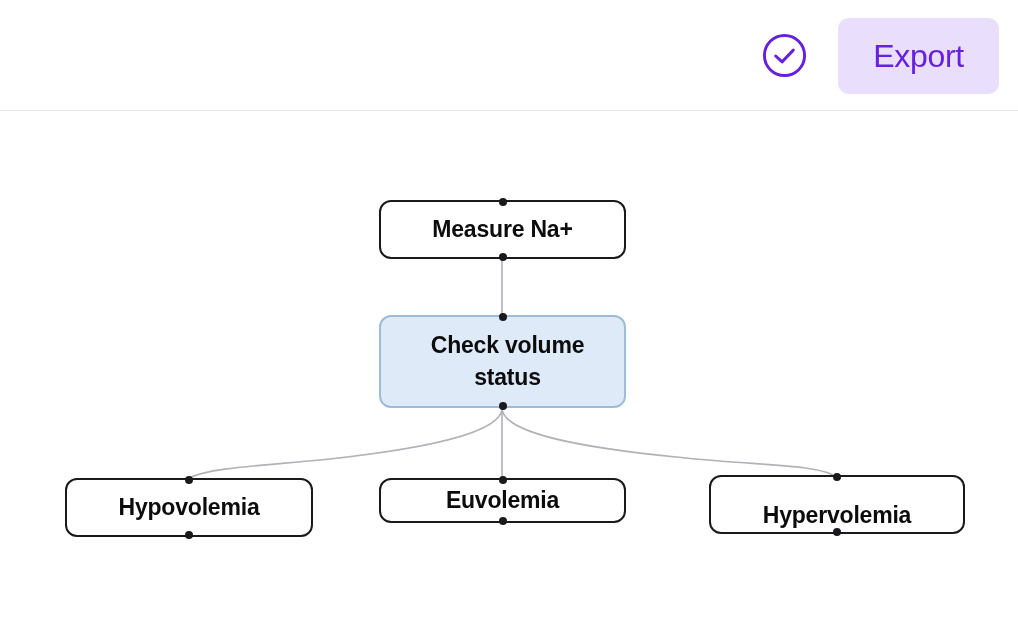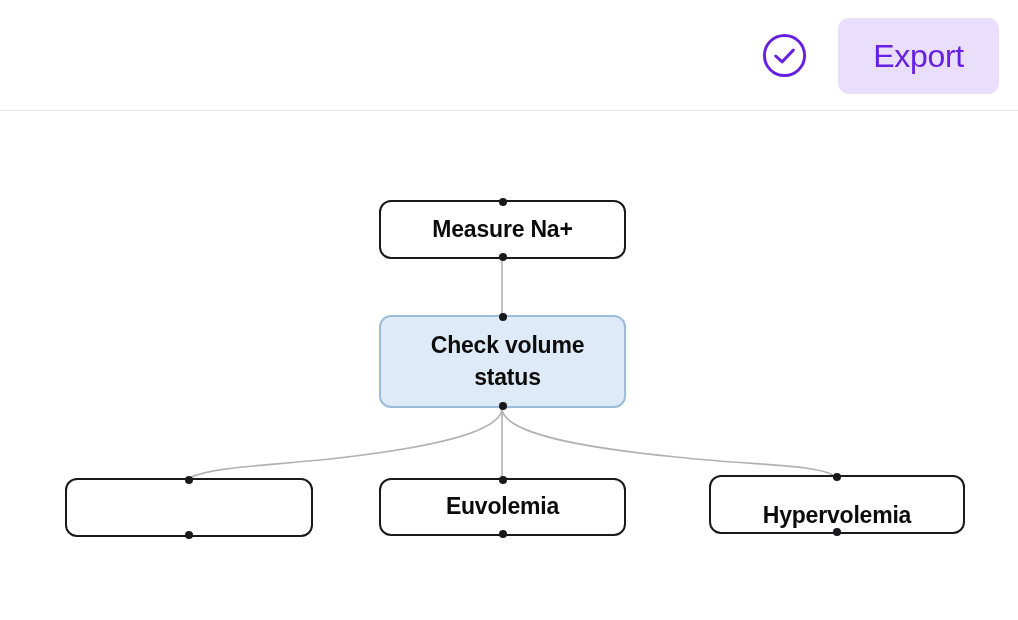--- a/index.html
+++ b/index.html
@@ -175,25 +175,26 @@
       <span class="handle bottom"></span>
     </div>
 
     <div class="node selected" id="node-check-volume-status" style="left: 379px; top: 204px; width: 247px; height: 93px; padding-left: 20px;">
       <span>Check volume status</span>
       <span class="handle top"></span>
       <span class="handle bottom"></span>
     </div>
 
     <div class="node" id="node-hypovolemia" style="left: 65px; top: 367px; width: 248px; height: 59px;">
-      <span class="handle top"></span>
-      <span class="handle bottom"></span>
-    </div>
-
-    <div class="node" id="node-euvolemia" style="left: 379px; top: 367px; width: 247px; height: 58px; border-radius: 12px;">
+      <span>Hypovolemia</span>
+      <span class="handle top"></span>
+      <span class="handle bottom"></span>
+    </div>
+
+    <div class="node" id="node-euvolemia" style="left: 379px; top: 367px; width: 247px; height: 45px; border-radius: 12px;">
       <span>Euvolemia</span>
       <span class="handle top"></span>
       <span class="handle bottom"></span>
     </div>
 
     <div class="node" id="node-hypervolemia" style="left: 709px; top: 364px; width: 256px; height: 59px; align-items: flex-end;">
       <span>Hypervolemia</span>
       <span class="handle top"></span>
       <span class="handle bottom"></span>
     </div>

